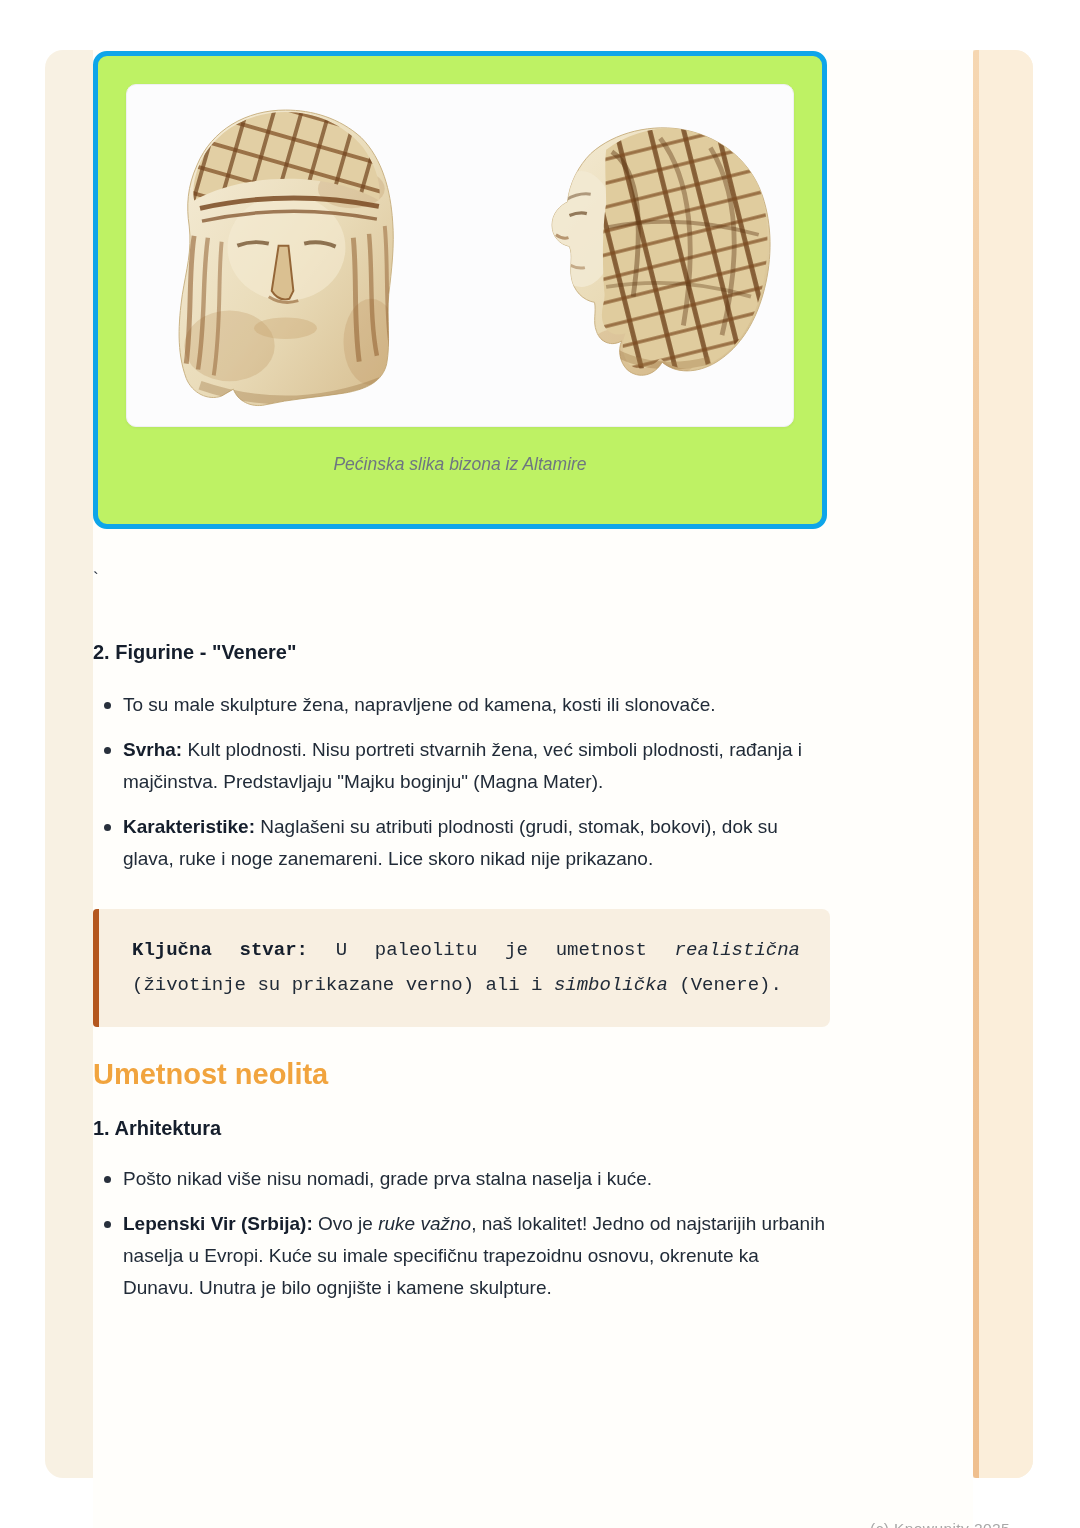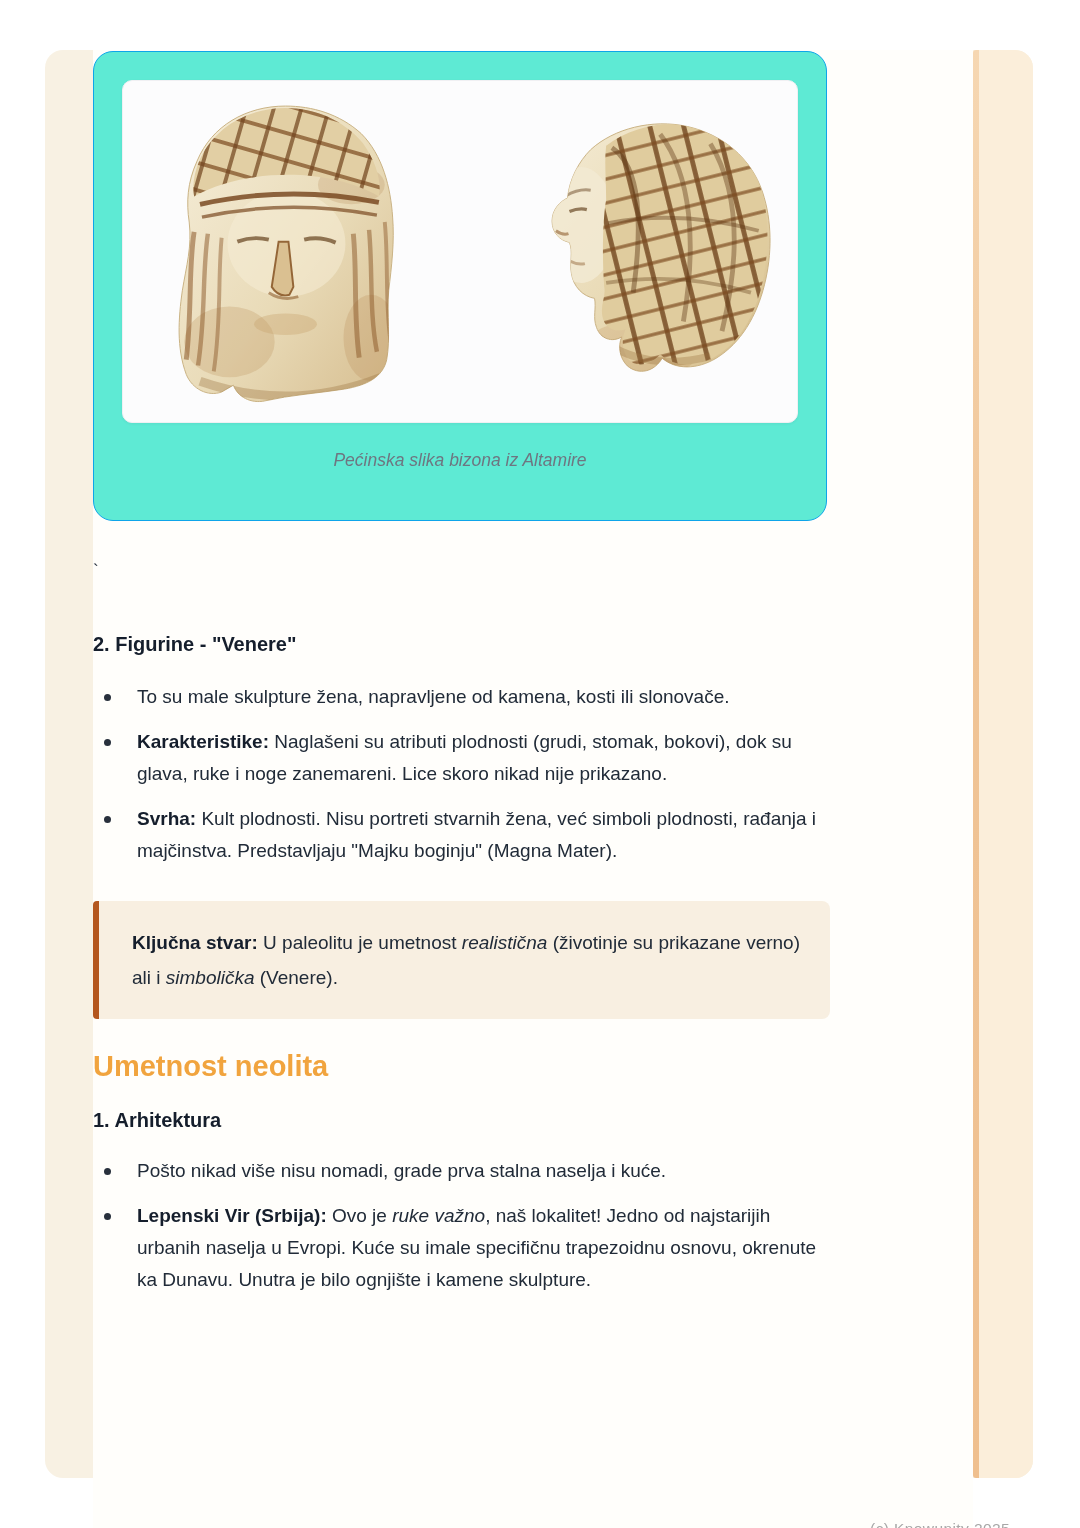--- a/index.html
+++ b/index.html
@@ -31,53 +31,53 @@
     position:absolute;top:1520px;right:70px;z-index:30;
     font-size:15.5px;color:#A7A7A7;letter-spacing:.4px;
   }
   .content{
     position:absolute;left:93px;top:51px;width:737px;z-index:5;
     font-size:19px;line-height:32px;
   }
   
   .figure-card{
     box-sizing:border-box;width:734px;
-    background:#5eead4;border:1px solid #0ea5e9;border-radius:20px;
+    background:#bef264;border:5px solid #0ea5e9;border-radius:14px;
     padding:28px 28px 47px 28px;
   }
   .figure-panel{
     box-sizing:border-box;height:343px;
     background:#FCFCFD;border:1px solid #F0F0F3;border-radius:10px;
     box-shadow:0 1px 3px rgba(40,40,60,.06);
     display:flex;align-items:center;justify-content:center;gap:70px;
   }
   .figure-caption{
     margin-top:24px;text-align:center;font-style:italic;
     font-size:17.5px;line-height:26px;color:#6E7681;
   }
   
   .stray{margin-top:40px;height:20px;line-height:20px;font-size:17px;color:#2A3340;}
   h3.doc{margin:50px 0 0 0;font-size:20px;line-height:26px;font-weight:bold;color:#151E2C;}
   h3.doc2{margin:26px 0 14px 0;}
   ul.doc{list-style:none;margin:24px 0 0 0;padding:0;}
   ul.doc li{
-    position:relative;padding-left:44px;margin-bottom:13px;
+    position:relative;padding-left:30px;margin-bottom:13px;
   }
   ul.doc li::before{
     content:"";position:absolute;left:11px;top:13px;width:7px;height:7px;
     border-radius:50%;background:#28303C;
   }
   ul.doc li:last-child{margin-bottom:0;}
   strong{color:#151E2C;}
   .callout{
     margin-top:34px;box-sizing:border-box;width:737px;
     background:#F8EFE1;border-left:6px solid #B4571E;
     border-radius:4px 8px 8px 4px;
     padding:24px 30px 24px 33px;
-    line-height:35px;text-align:justify;
+    line-height:35px;text-align:justify;font-family:Liberation Mono, monospace;
   }
   h2.accent{
     margin:32px 0 0 0;font-size:29px;line-height:30px;font-weight:bold;color:#F1A43E;
   }
   p.intro{
     margin:22px 0 0 0;line-height:35px;text-align:justify;
   }
   ul.doc.second{margin-top:22px;}
   .it{font-style:italic;}
 </style>
@@ -179,22 +179,22 @@
     </div>
     <div class="figure-caption">Pećinska slika bizona iz Altamire</div>
   </div>
 
   <div class="stray">`</div>
 
   <h3 class="doc">2. Figurine - "Venere"</h3>
 
   <ul class="doc">
     <li><span>To su male skulpture žena, napravljene od kamena, kosti ili slonovače.</span></li>
+    <li><strong>Svrha:</strong><span> Kult plodnosti. Nisu portreti stvarnih žena, već simboli plodnosti, rađanja i majčinstva. Predstavljaju "Majku boginju" (Magna Mater).</span></li>
     <li><strong>Karakteristike:</strong><span> Naglašeni su atributi plodnosti (grudi, stomak, bokovi), dok su glava, ruke i noge zanemareni. Lice skoro nikad nije prikazano.</span></li>
-    <li><strong>Svrha:</strong><span> Kult plodnosti. Nisu portreti stvarnih žena, već simboli plodnosti, rađanja i majčinstva. Predstavljaju "Majku boginju" (Magna Mater).</span></li>
   </ul>
 
   <div class="callout">
     <strong>Ključna stvar:</strong><span> U paleolitu je umetnost </span><span class="it">realistična</span><span> (životinje su prikazane verno) ali i </span><span class="it">simbolička</span><span> (Venere).</span>
   </div>
 
   <h2 class="accent">Umetnost neolita</h2>
 
 
   <h3 class="doc doc2">1. Arhitektura</h3>

